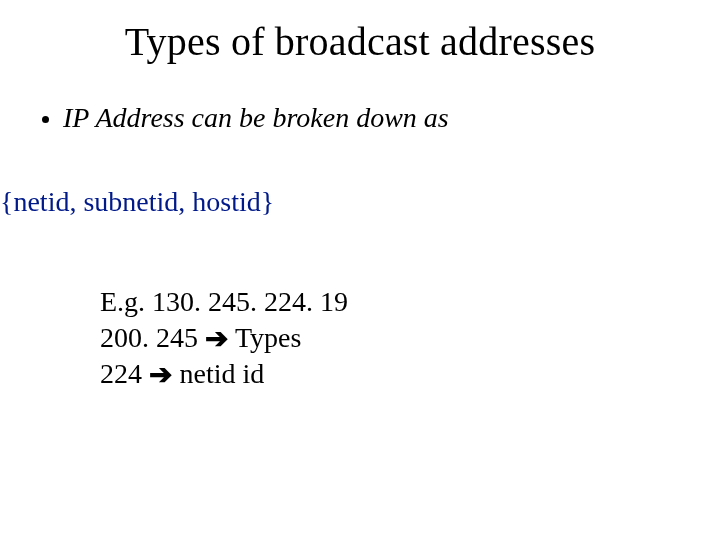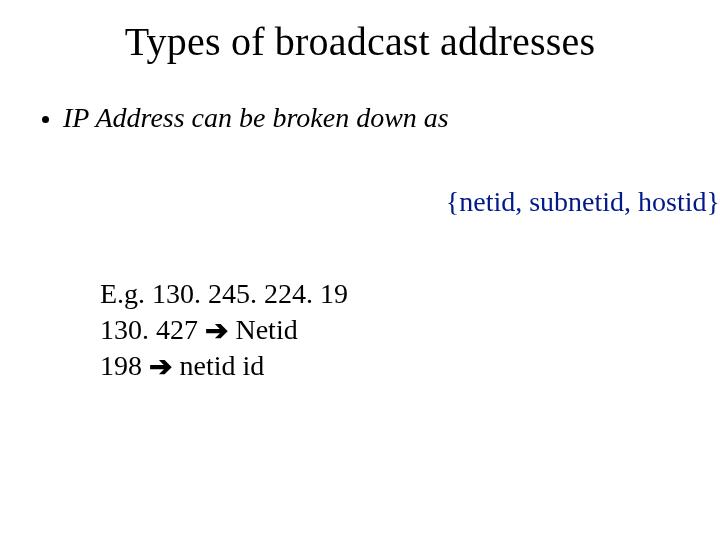--- a/index.html
+++ b/index.html
@@ -43,27 +43,27 @@
     border-radius: 50%;
     margin-top: 14px;
     margin-right: 14px;
     flex-shrink: 0;
   }
   .formula {
     position: absolute;
     top: 186px;
     left: 0;
     width: 720px;
-    text-align: right;
+    text-align: left;
     font-size: 28px;
     color: #001a8a;
   }
   .example {
     position: absolute;
-    top: 276px;
+    top: 284px;
     left: 100px;
     font-size: 28px;
     line-height: 1.28;
   }
   .example .line {
     white-space: nowrap;
   }
   .arrow {
     font-family: Arial, sans-serif;
     font-weight: bold;
@@ -81,20 +81,20 @@
   <div class="bullet-row">
     <span class="bullet-dot"></span>
     <span>IP Address can be broken down as</span>
   </div>
 
   <div class="formula">{netid, subnetid, hostid}</div>
 
   <div class="example">
     <div class="line">E.g. 130. 245. 224. 19</div>
     <div class="line">
-      <span>130. 427 </span><span class="arrow">➔</span><span> Netid</span>
+      <span>200. 245 </span><span class="arrow">➔</span><span> Types</span>
     </div>
     <div class="line">
-      <span>198 </span><span class="arrow">➔</span><span> netid id</span>
+      <span>224 </span><span class="arrow">➔</span><span> netid id</span>
     </div>
   </div>
 
 </div>
 
 </body></html>

